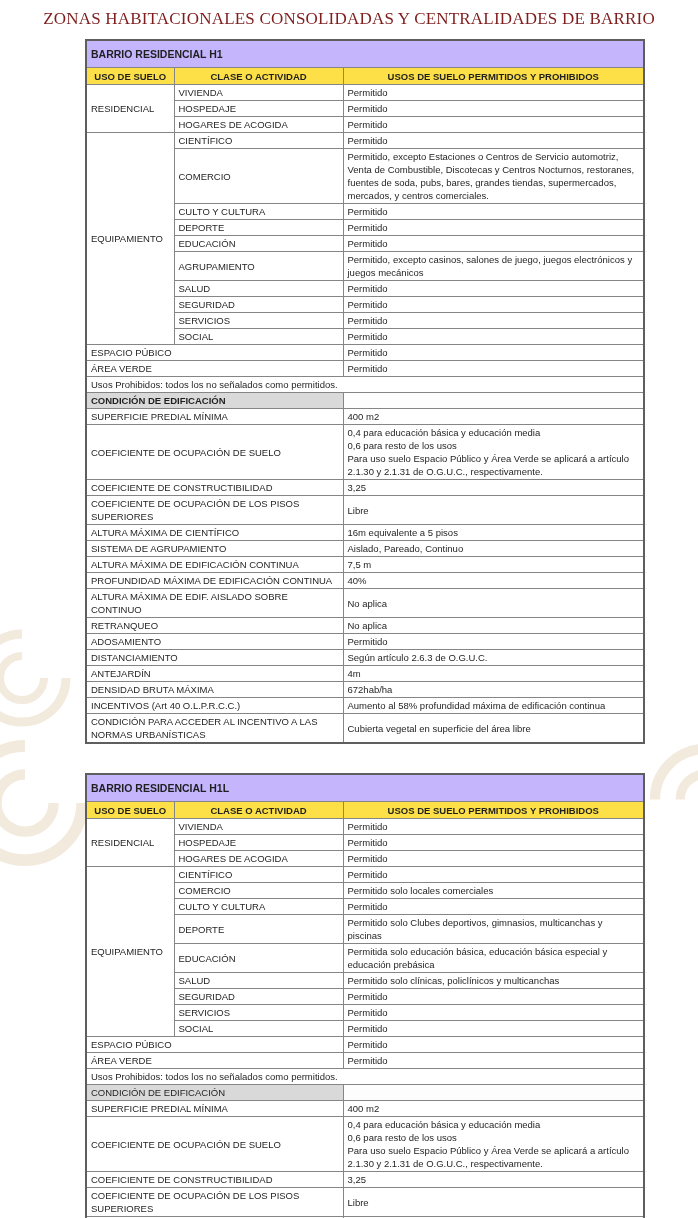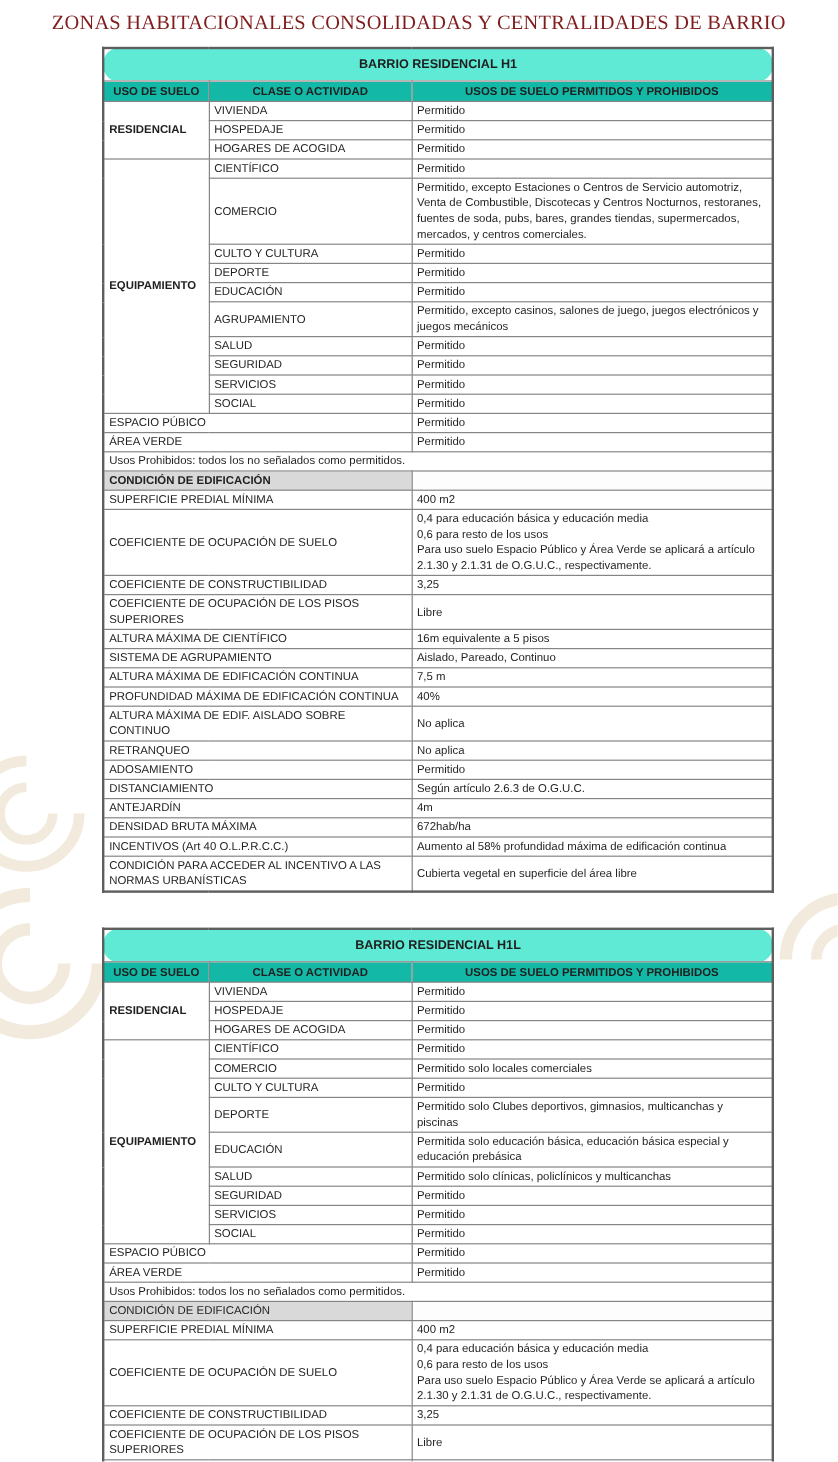--- a/index.html
+++ b/index.html
@@ -17,26 +17,26 @@
     border-collapse:collapse;table-layout:fixed;width:558px;margin-left:85px;
     position:relative;z-index:1;background:transparent;
   }
   .tbl td,.tbl th{
     border:1px solid #858585;font-size:9.5px;line-height:13px;
     padding:1px 4px;vertical-align:middle;text-align:left;font-weight:normal;
     overflow:hidden;background:#fff;
   }
   .tbl{border:2px solid #5e5e5e;}
   td.ttl{
-    height:24px;text-align:center;font-weight:bold;font-size:10.5px;background:#5eead4;border-radius:13px;
+    height:24px;text-align:left;font-weight:bold;font-size:10.5px;background:#c4b5fd;
   }
   th.ch{
-    background:#14b8a6;text-align:center;font-weight:bold;height:14px;
-  }
-  td.grp{background:#fff;font-weight:bold;}
+    background:#fde047;text-align:center;font-weight:bold;height:14px;
+  }
+  td.grp{background:#fff;}
   tr.r{height:14px;}
   td.sec{background:#d9d9d9;}
   td.secb{background:#d9d9d9;font-weight:bold;}
   td.secr{background:#fdfdfd;}
   td.val{white-space:pre-line;}
   td.note{height:13px;}
   .t1{margin-top:10px;}
   .t2{margin-top:29px;}
 </style>
 </head>

